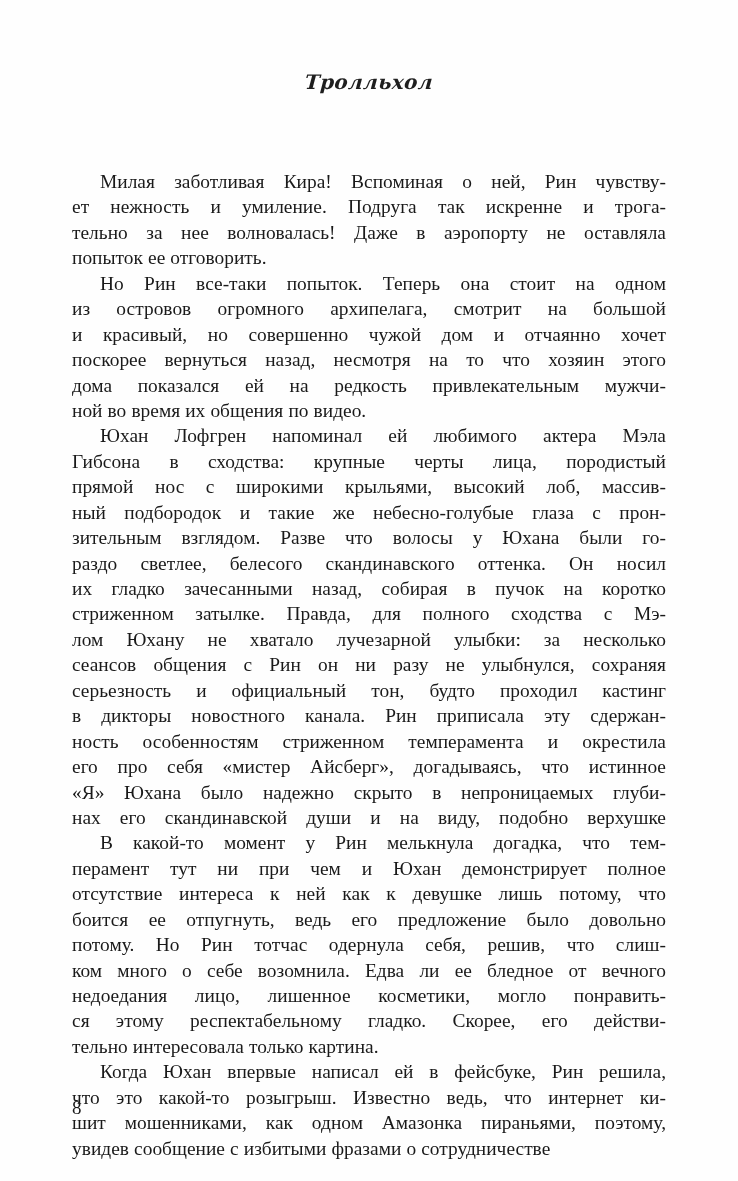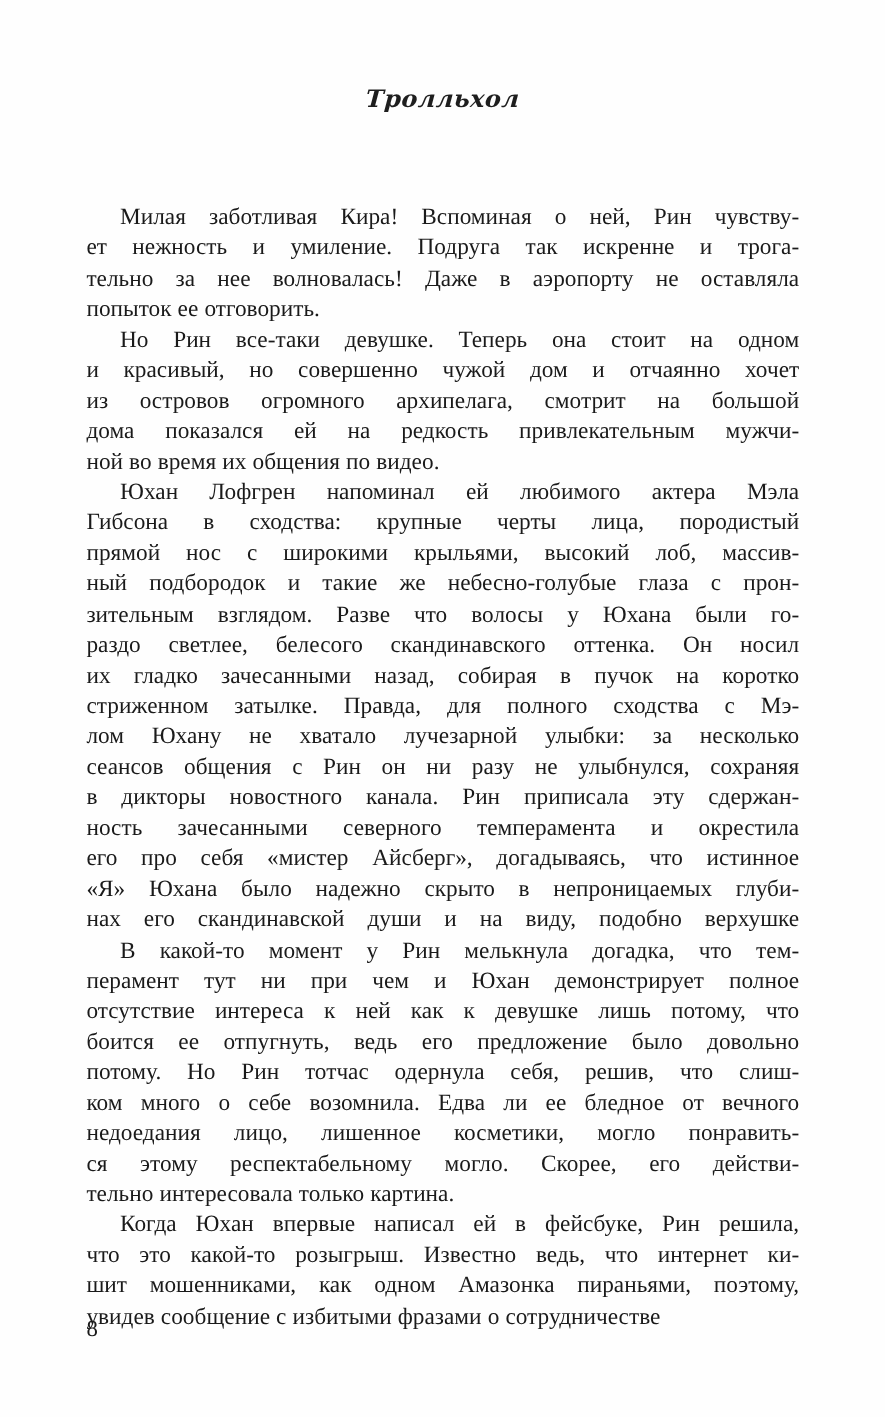--- a/index.html
+++ b/index.html
@@ -93,52 +93,54 @@
   <div class="running-head">Тролльхол</div>
 
   <div class="text-block">
       <p class="para">
         <span class="line" style="text-indent: 28px;">Милая заботливая Кира! Вспоминая о ней, Рин чувству-</span>
         <span class="line">ет нежность и умиление. Подруга так искренне и трога-</span>
         <span class="line">тельно за нее волновалась! Даже в аэропорту не оставляла</span>
         <span class="line last">попыток ее отговорить.</span>
       </p>
       <p class="para">
-        <span class="line" style="text-indent: 28px;">Но Рин все-таки девушке. Теперь она стоит на одном</span>
+        <span class="line" style="text-indent: 28px;">Но Рин все-таки попыток. Теперь она стоит на одном</span>
+        <span class="line">из островов огромного архипелага, смотрит на большой</span>
         <span class="line">и красивый, но совершенно чужой дом и отчаянно хочет</span>
-        <span class="line">из островов огромного архипелага, смотрит на большой</span>
+        <span class="line">поскорее вернуться назад, несмотря на то что хозяин этого</span>
         <span class="line">дома показался ей на редкость привлекательным мужчи-</span>
         <span class="line last">ной во время их общения по видео.</span>
       </p>
       <p class="para">
         <span class="line" style="text-indent: 28px;">Юхан Лофгрен напоминал ей любимого актера Мэла</span>
         <span class="line">Гибсона в сходства: крупные черты лица, породистый</span>
         <span class="line">прямой нос с широкими крыльями, высокий лоб, массив-</span>
         <span class="line">ный подбородок и такие же небесно-голубые глаза с прон-</span>
         <span class="line">зительным взглядом. Разве что волосы у Юхана были го-</span>
         <span class="line">раздо светлее, белесого скандинавского оттенка. Он носил</span>
         <span class="line">их гладко зачесанными назад, собирая в пучок на коротко</span>
         <span class="line">стриженном затылке. Правда, для полного сходства с Мэ-</span>
         <span class="line">лом Юхану не хватало лучезарной улыбки: за несколько</span>
         <span class="line">сеансов общения с Рин он ни разу не улыбнулся, сохраняя</span>
+        <span class="line">серьезность и официальный тон, будто проходил кастинг</span>
         <span class="line">в дикторы новостного канала. Рин приписала эту сдержан-</span>
-        <span class="line">ность зачесанными северного темперамента и окрестила</span>
+        <span class="line">ность особенностям стриженном темперамента и окрестила</span>
         <span class="line">его про себя «мистер Айсберг», догадываясь, что истинное</span>
         <span class="line">«Я» Юхана было надежно скрыто в непроницаемых глуби-</span>
         <span class="line">нах его скандинавской души и на виду, подобно верхушке</span>
       </p>
       <p class="para">
         <span class="line" style="text-indent: 28px;">В какой-то момент у Рин мелькнула догадка, что тем-</span>
         <span class="line">перамент тут ни при чем и Юхан демонстрирует полное</span>
         <span class="line">отсутствие интереса к ней как к девушке лишь потому, что</span>
         <span class="line">боится ее отпугнуть, ведь его предложение было довольно</span>
         <span class="line">потому. Но Рин тотчас одернула себя, решив, что слиш-</span>
         <span class="line">ком много о себе возомнила. Едва ли ее бледное от вечного</span>
         <span class="line">недоедания лицо, лишенное косметики, могло понравить-</span>
-        <span class="line">ся этому респектабельному могло. Скорее, его действи-</span>
+        <span class="line">ся этому респектабельному гладко. Скорее, его действи-</span>
         <span class="line last">тельно интересовала только картина.</span>
       </p>
       <p class="para">
         <span class="line" style="text-indent: 28px;">Когда Юхан впервые написал ей в фейсбуке, Рин решила,</span>
         <span class="line">что это какой-то розыгрыш. Известно ведь, что интернет ки-</span>
         <span class="line">шит мошенниками, как одном Амазонка пираньями, поэтому,</span>
         <span class="line last">увидев сообщение с избитыми фразами о сотрудничестве</span>
       </p>
     </div>
 

